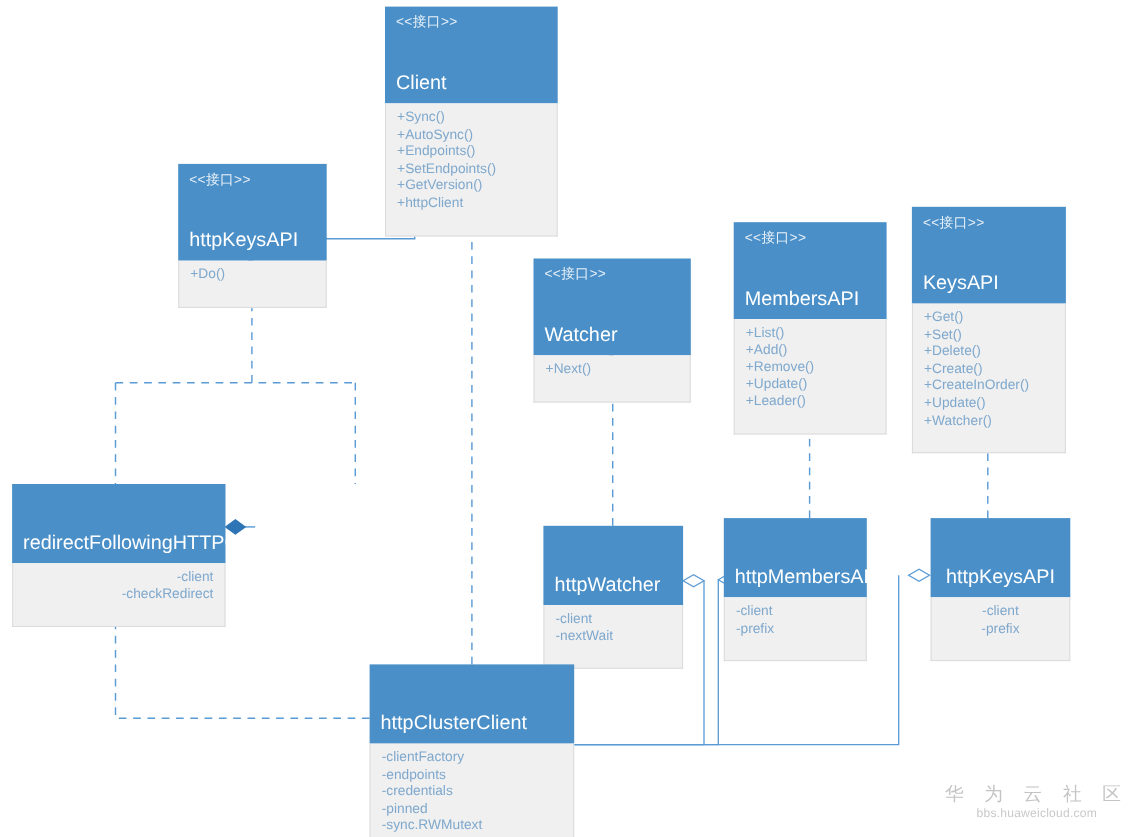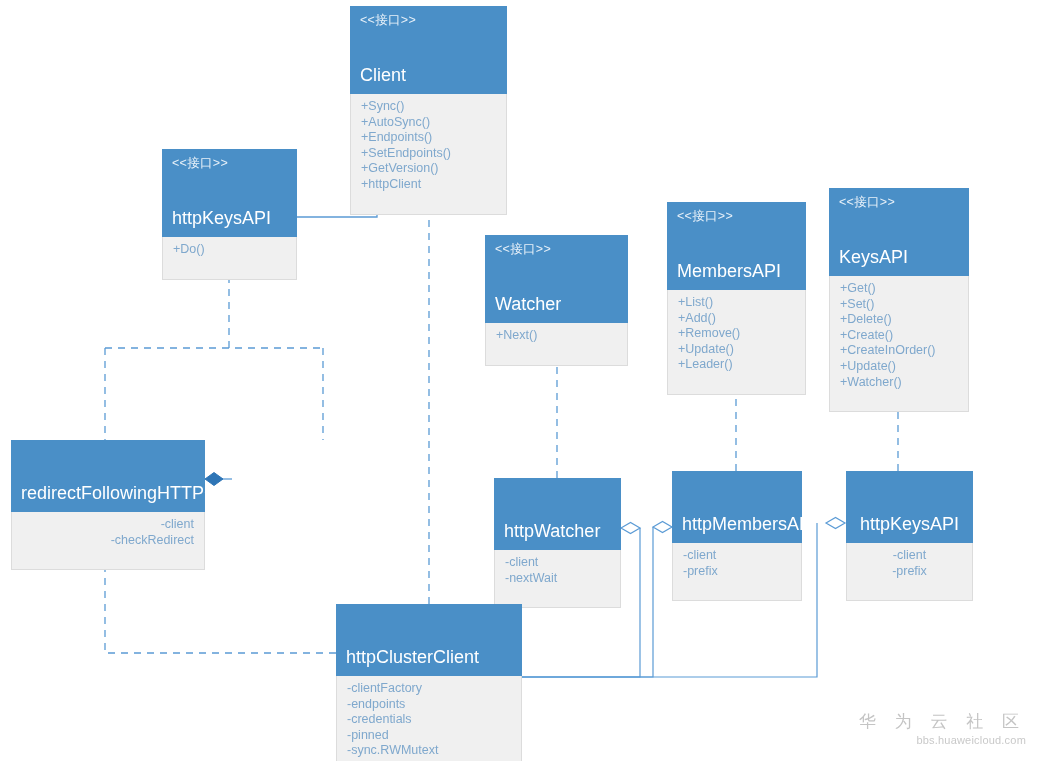--- a/index.html
+++ b/index.html
@@ -42,21 +42,21 @@
   .node .body .mem{
     font-size:12.5px;
     line-height:15.6px;
     color:#7fa8cd;
     white-space:nowrap;
   }
 
   
   #watermark{
     position:absolute;right:16px;bottom:14px;
-    text-align:right;color:#c9c9c9;user-select:none;margin-top:36px;
+    text-align:center;color:#c9c9c9;user-select:none;margin-top:36px;
   }
   #watermark .cn{
     font-size:17px;letter-spacing:7px;line-height:22px;
     color:#c4c4c4;
   }
   #watermark .url{
     font-size:11px;letter-spacing:.2px;color:#c9c9c9;line-height:14px;
   }
 </style>
 </head>
@@ -196,21 +196,21 @@
   <div class="node" style="left:494px;top:478px;width:127px;">
     <div class="hdr only">
       <div class="nm">httpWatcher</div>
     </div>
     <div class="body">
       <div class="mem">-client</div>
       <div class="mem">-nextWait</div>
     </div>
   </div>
 
-  <div class="node" style="left:672px;top:471px;width:130px;">
+  <div class="node" style="left:658px;top:471px;width:130px;">
     <div class="hdr only">
       <div class="nm">httpMembersAPI</div>
     </div>
     <div class="body">
       <div class="mem">-client</div>
       <div class="mem">-prefix</div>
     </div>
   </div>
 
   <div class="node" style="left:846px;top:471px;width:127px;text-align:center;">

